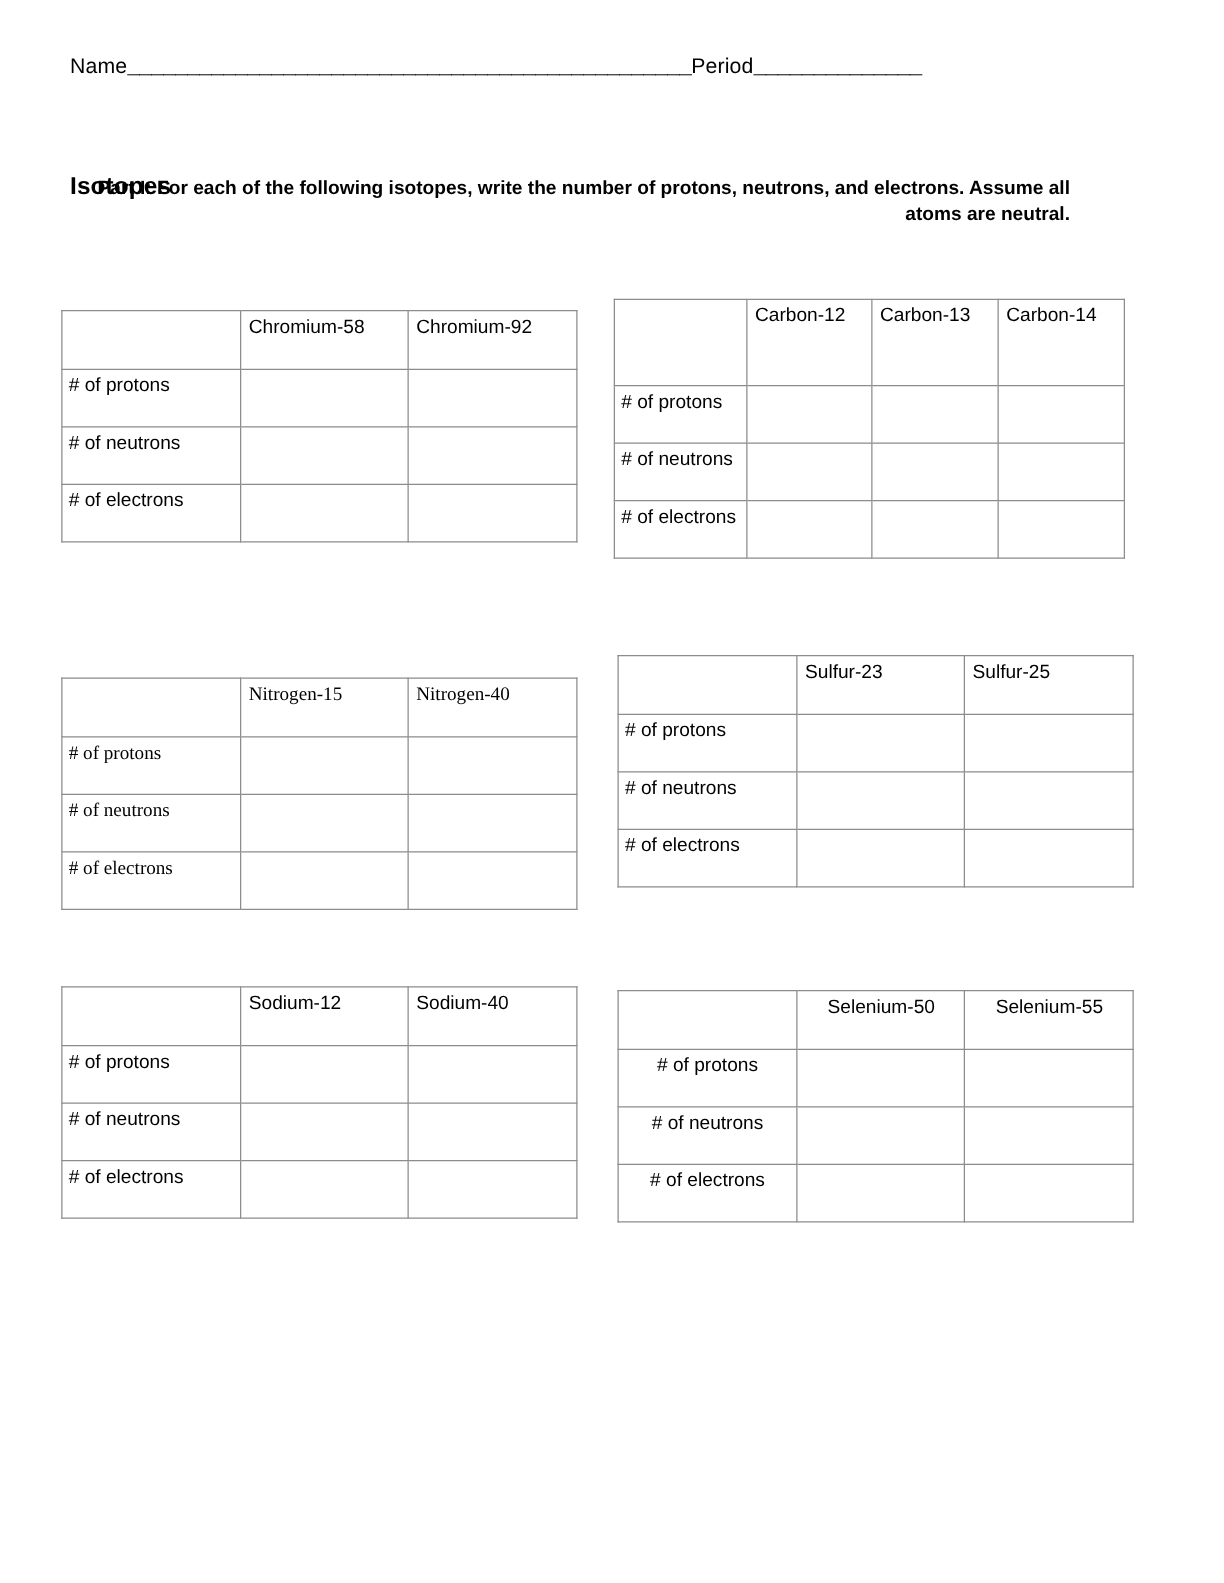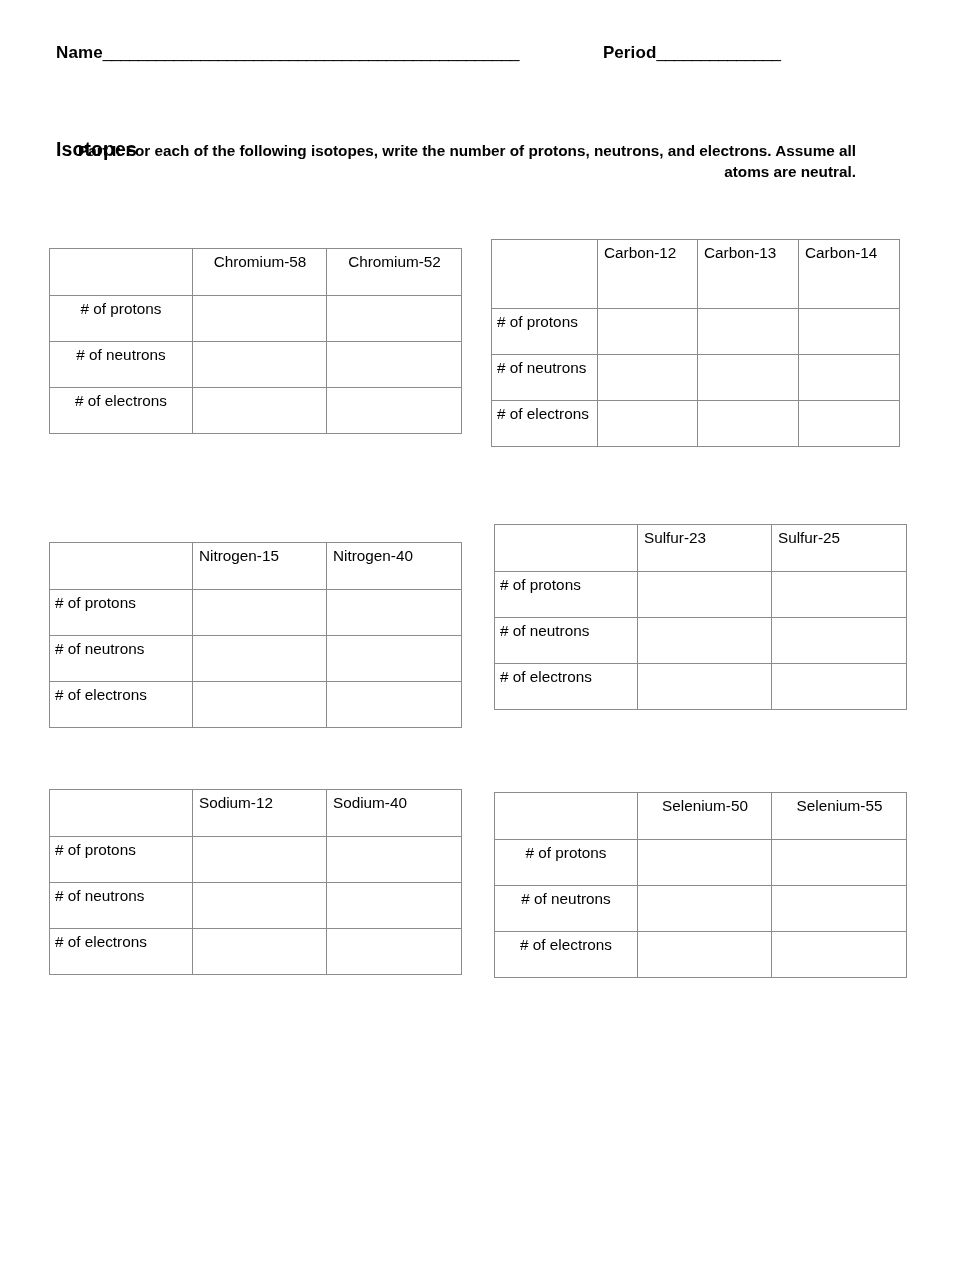--- a/index.html
+++ b/index.html
@@ -27,28 +27,28 @@
   .name-row {
     position: absolute;
     left: 56px;
     top: 42px;
     width: 860px;
     height: 26px;
     font-size: 17px;
     line-height: 22px;
     white-space: nowrap;
   }
-  .name-label { letter-spacing: 0.1px; font-weight: bold; }
+  .name-label { letter-spacing: 0.1px; }
   .rule {
     letter-spacing: -0.6px;
     font-size: 17px;
+    font-family: Liberation Mono, monospace;
   }
   .period-group {
     display: inline-block;
-    margin-left: 84px;
   }
 
   
   .title {
     position: absolute;
     left: 56px;
     top: 90px;
     font-size: 19.5px;
     font-weight: bold;
     letter-spacing: 0.1px;
@@ -86,32 +86,32 @@
 
   
   .t-wide .hdr-row td { height: 40px; }
   .t-wide .data-row td { height: 39px; }
 
   
   .t-narrow .hdr-row td { height: 62px; }
   .t-narrow .data-row td { height: 39px; }
 
   
-  #table-chromium { left: 49px;  top: 248px; width: 412px; text-align: center; }
+  #table-chromium { left: 49px;  top: 248px; width: 412px; }
   #table-chromium col.c0 { width: 143px; }
   #table-chromium col.c1 { width: 134px; }
   #table-chromium col.c2 { width: 135px; }
 
   #table-carbon   { left: 491px; top: 239px; width: 408px; border-radius: 17px; }
   #table-carbon col.c0 { width: 106px; }
   #table-carbon col.c1 { width: 100px; }
   #table-carbon col.c2 { width: 101px; }
   #table-carbon col.c3 { width: 101px; }
 
-  #table-nitrogen { left: 49px;  top: 542px; width: 412px; }
+  #table-nitrogen { left: 49px;  top: 542px; width: 412px; font-family: Liberation Serif, serif; }
   #table-nitrogen col.c0 { width: 143px; }
   #table-nitrogen col.c1 { width: 134px; }
   #table-nitrogen col.c2 { width: 135px; }
 
   #table-sulfur   { left: 494px; top: 524px; width: 412px; border-radius: 18px; }
   #table-sulfur col.c0 { width: 143px; }
   #table-sulfur col.c1 { width: 134px; }
   #table-sulfur col.c2 { width: 135px; }
 
   #table-sodium   { left: 49px;  top: 789px; width: 412px; padding-left: 12px; }
@@ -140,21 +140,21 @@
   <table class="iso-table t-wide" id="table-chromium">
     <colgroup>
         <col class="c0">
         <col class="c1">
         <col class="c2">
       </colgroup>
     <tbody>
       <tr class="hdr-row">
         <td class="label-cell"></td>
         <td>Chromium-58</td>
-        <td>Chromium-52</td>
+        <td>Chromium-92</td>
       </tr>
       <tr class="data-row">
         <td class="label-cell"># of protons</td>
         <td></td>
         <td></td>
       </tr>
       <tr class="data-row">
         <td class="label-cell"># of neutrons</td>
         <td></td>
         <td></td>

